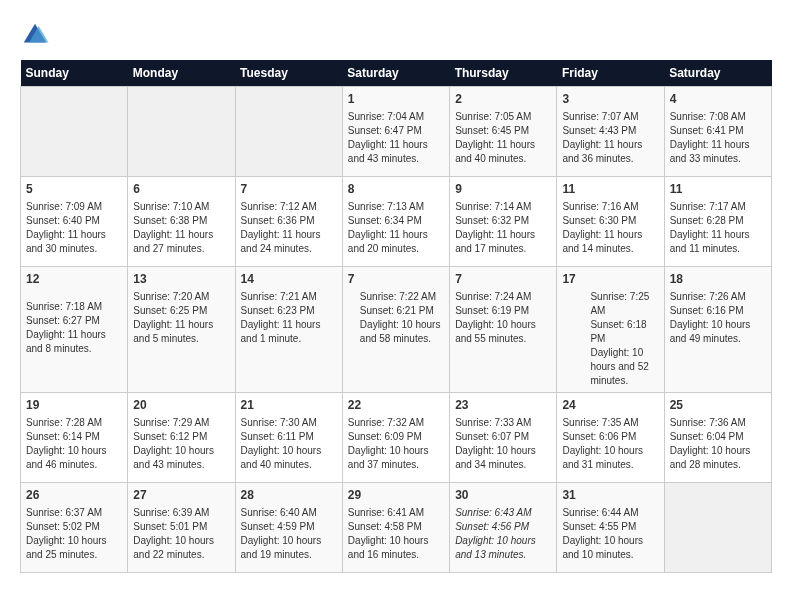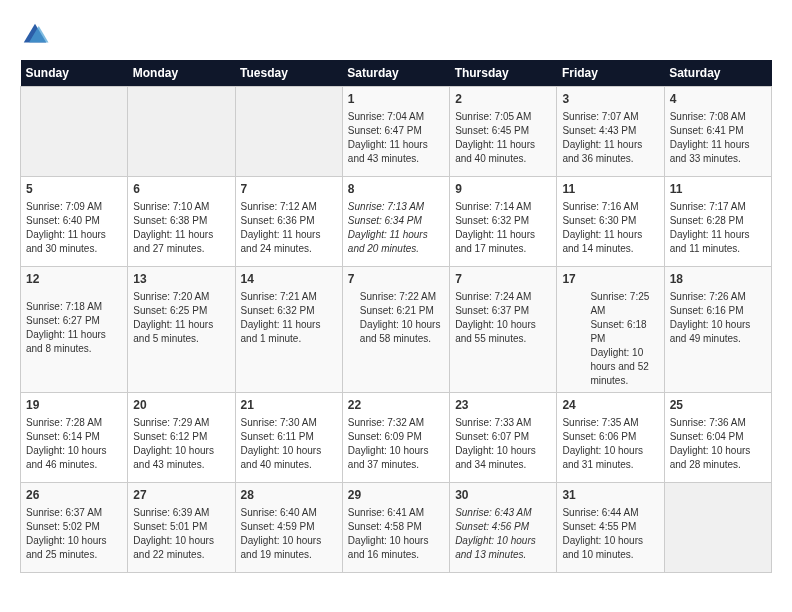--- a/index.html
+++ b/index.html
@@ -157,21 +157,21 @@
 Daylight: 11 hours and 27 minutes.</div>
         </td>
         <td>
           <span class="day-num">7</span>
           <div class="day-info" style="white-space: pre-line;">Sunrise: 7:12 AM
 Sunset: 6:36 PM
 Daylight: 11 hours and 24 minutes.</div>
         </td>
         <td>
           <span class="day-num">8</span>
-          <div class="day-info" style="white-space: pre-line; font-style: italic;">Sunrise: 7:13 AM
+          <div class="day-info" style="white-space: pre-line;">Sunrise: 7:13 AM
 Sunset: 6:34 PM
 Daylight: 11 hours and 20 minutes.</div>
         </td>
         <td>
           <span class="day-num">9</span>
           <div class="day-info" style="white-space: pre-line;">Sunrise: 7:14 AM
 Sunset: 6:32 PM
 Daylight: 11 hours and 17 minutes.</div>
         </td>
         <td>
@@ -196,33 +196,33 @@
         </td>
         <td>
           <span class="day-num">13</span>
           <div class="day-info" style="white-space: pre-line;">Sunrise: 7:20 AM
 Sunset: 6:25 PM
 Daylight: 11 hours and 5 minutes.</div>
         </td>
         <td>
           <span class="day-num">14</span>
           <div class="day-info" style="white-space: pre-line;">Sunrise: 7:21 AM
-Sunset: 6:32 PM
+Sunset: 6:23 PM
 Daylight: 11 hours and 1 minute.</div>
         </td>
         <td>
           <span class="day-num">7</span>
           <div class="day-info" style="white-space: pre-line; margin-left: 12px;">Sunrise: 7:22 AM
 Sunset: 6:21 PM
 Daylight: 10 hours and 58 minutes.</div>
         </td>
         <td>
           <span class="day-num">7</span>
           <div class="day-info" style="white-space: pre-line;">Sunrise: 7:24 AM
-Sunset: 6:37 PM
+Sunset: 6:19 PM
 Daylight: 10 hours and 55 minutes.</div>
         </td>
         <td>
           <span class="day-num">17</span>
           <div class="day-info" style="white-space: pre-line; margin-left: 28px;">Sunrise: 7:25 AM
 Sunset: 6:18 PM
 Daylight: 10 hours and 52 minutes.</div>
         </td>
         <td>
           <span class="day-num">18</span>

